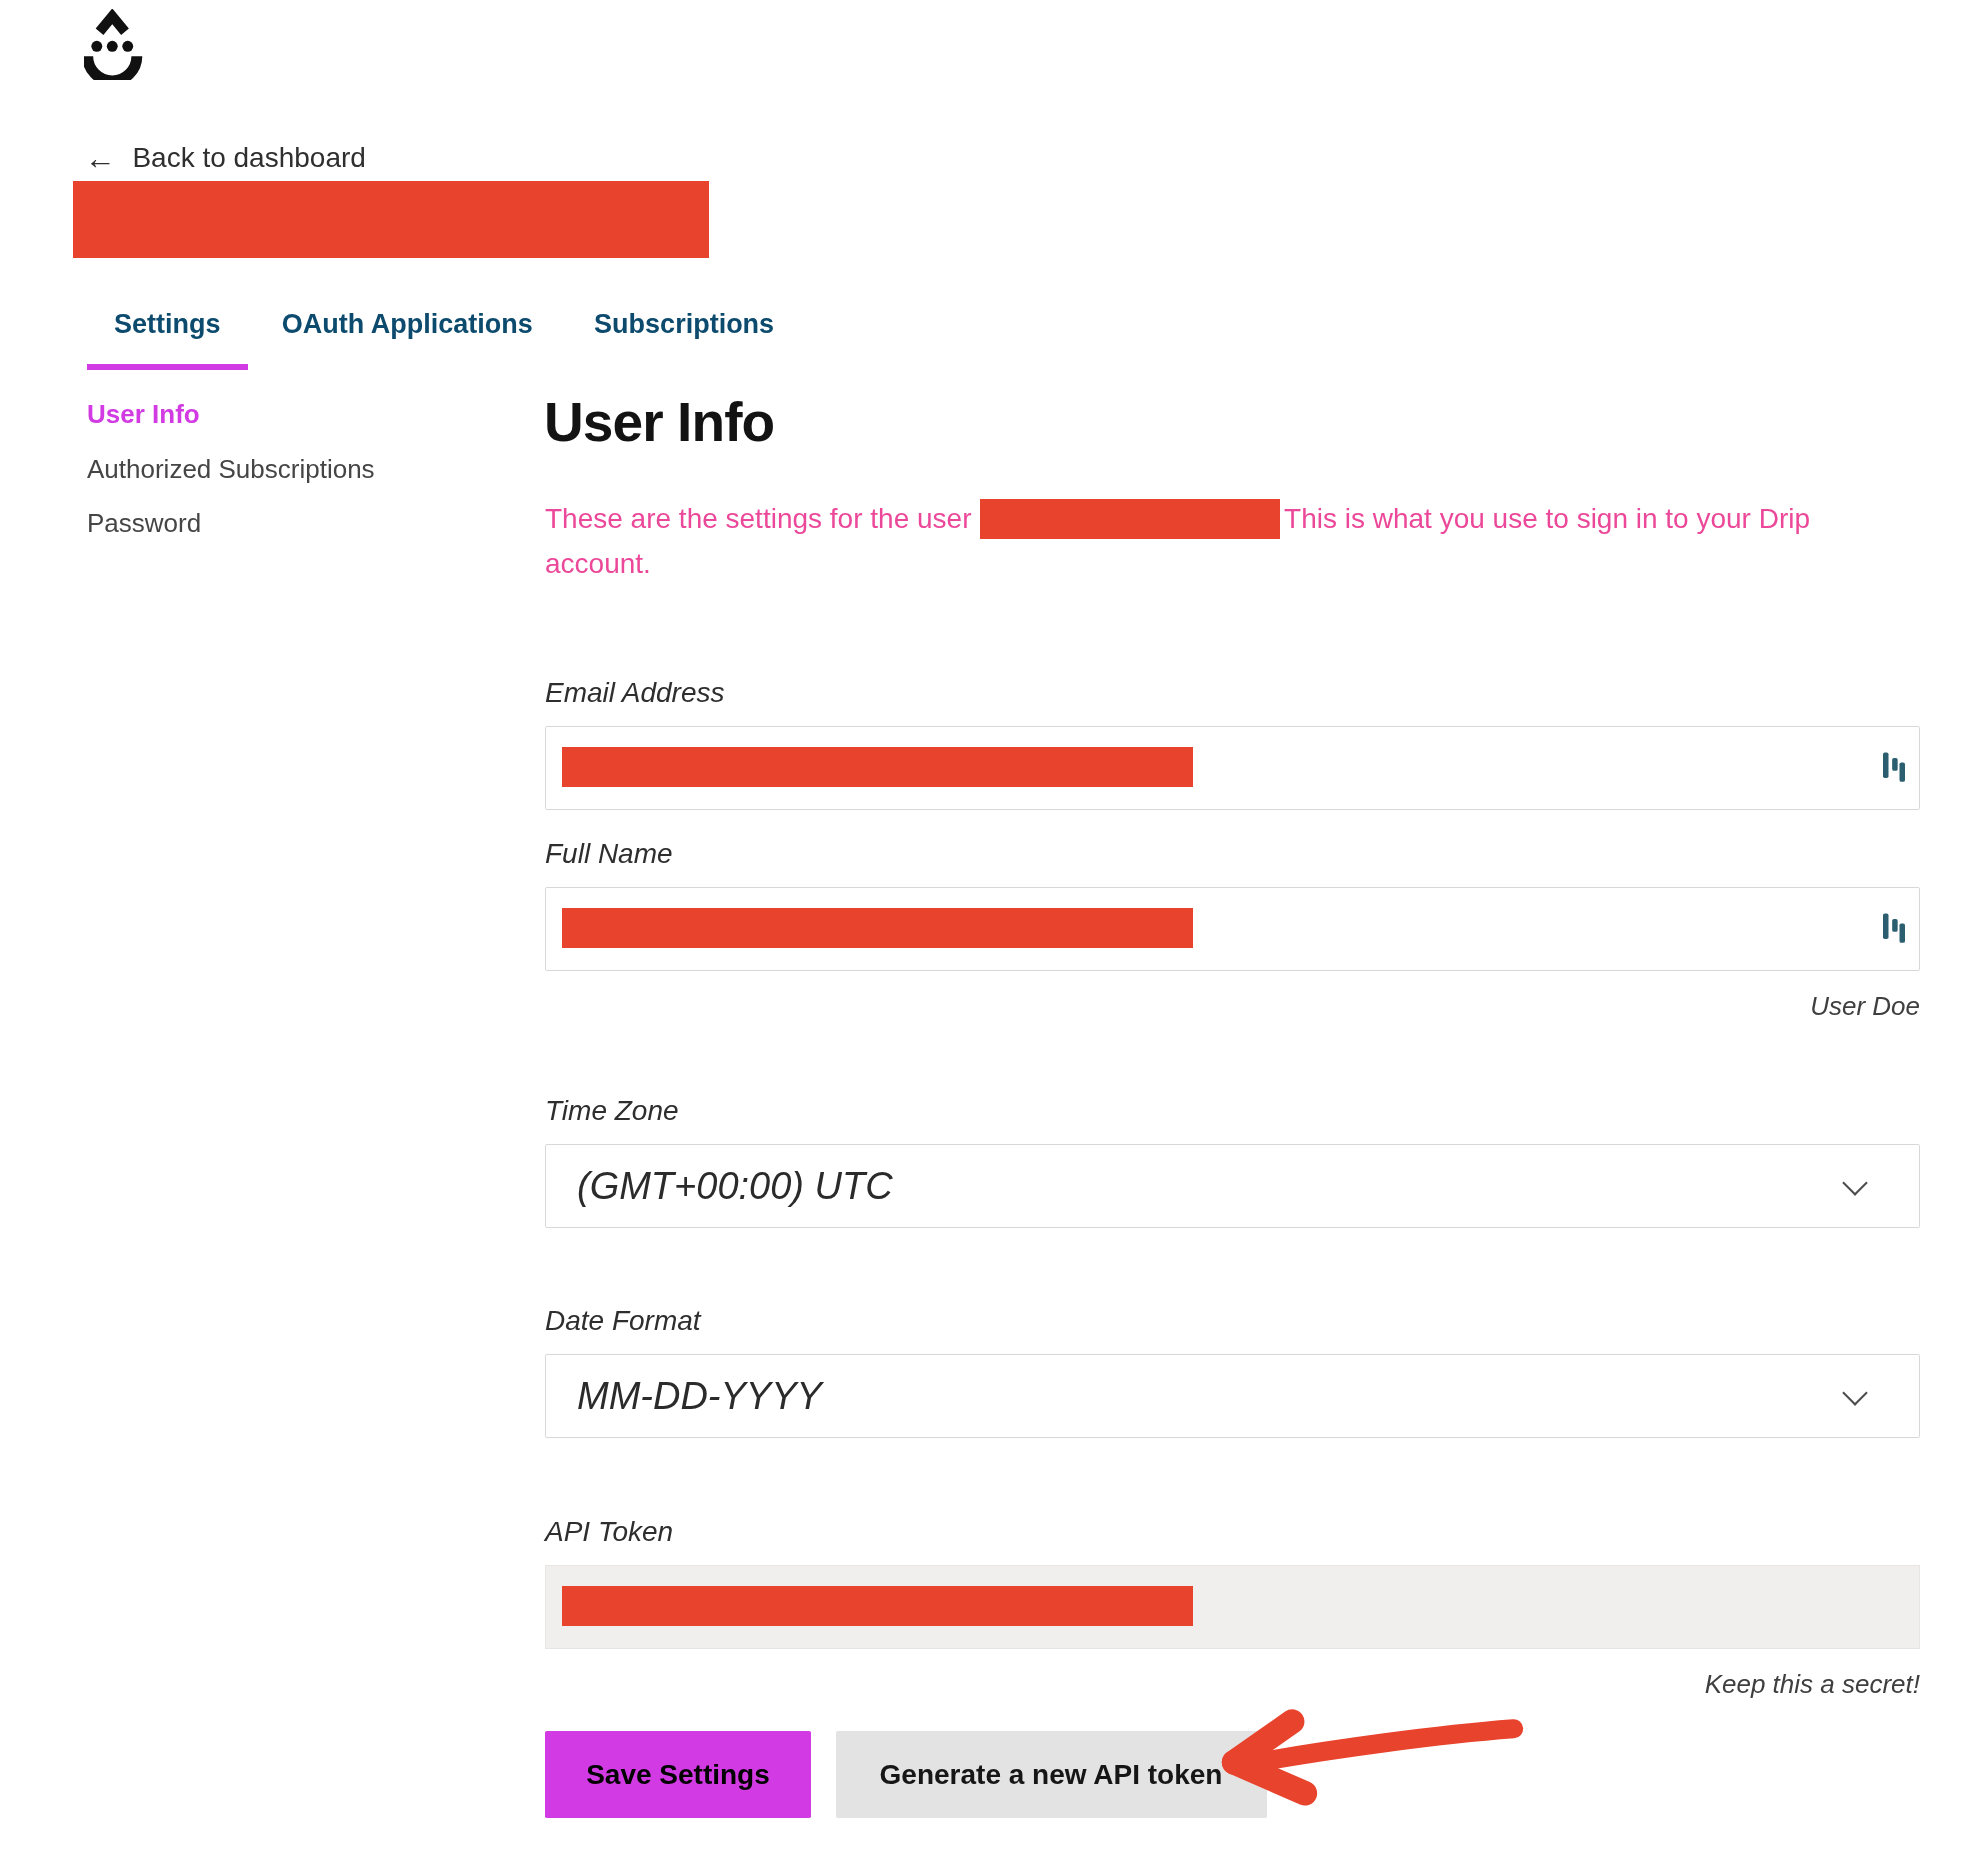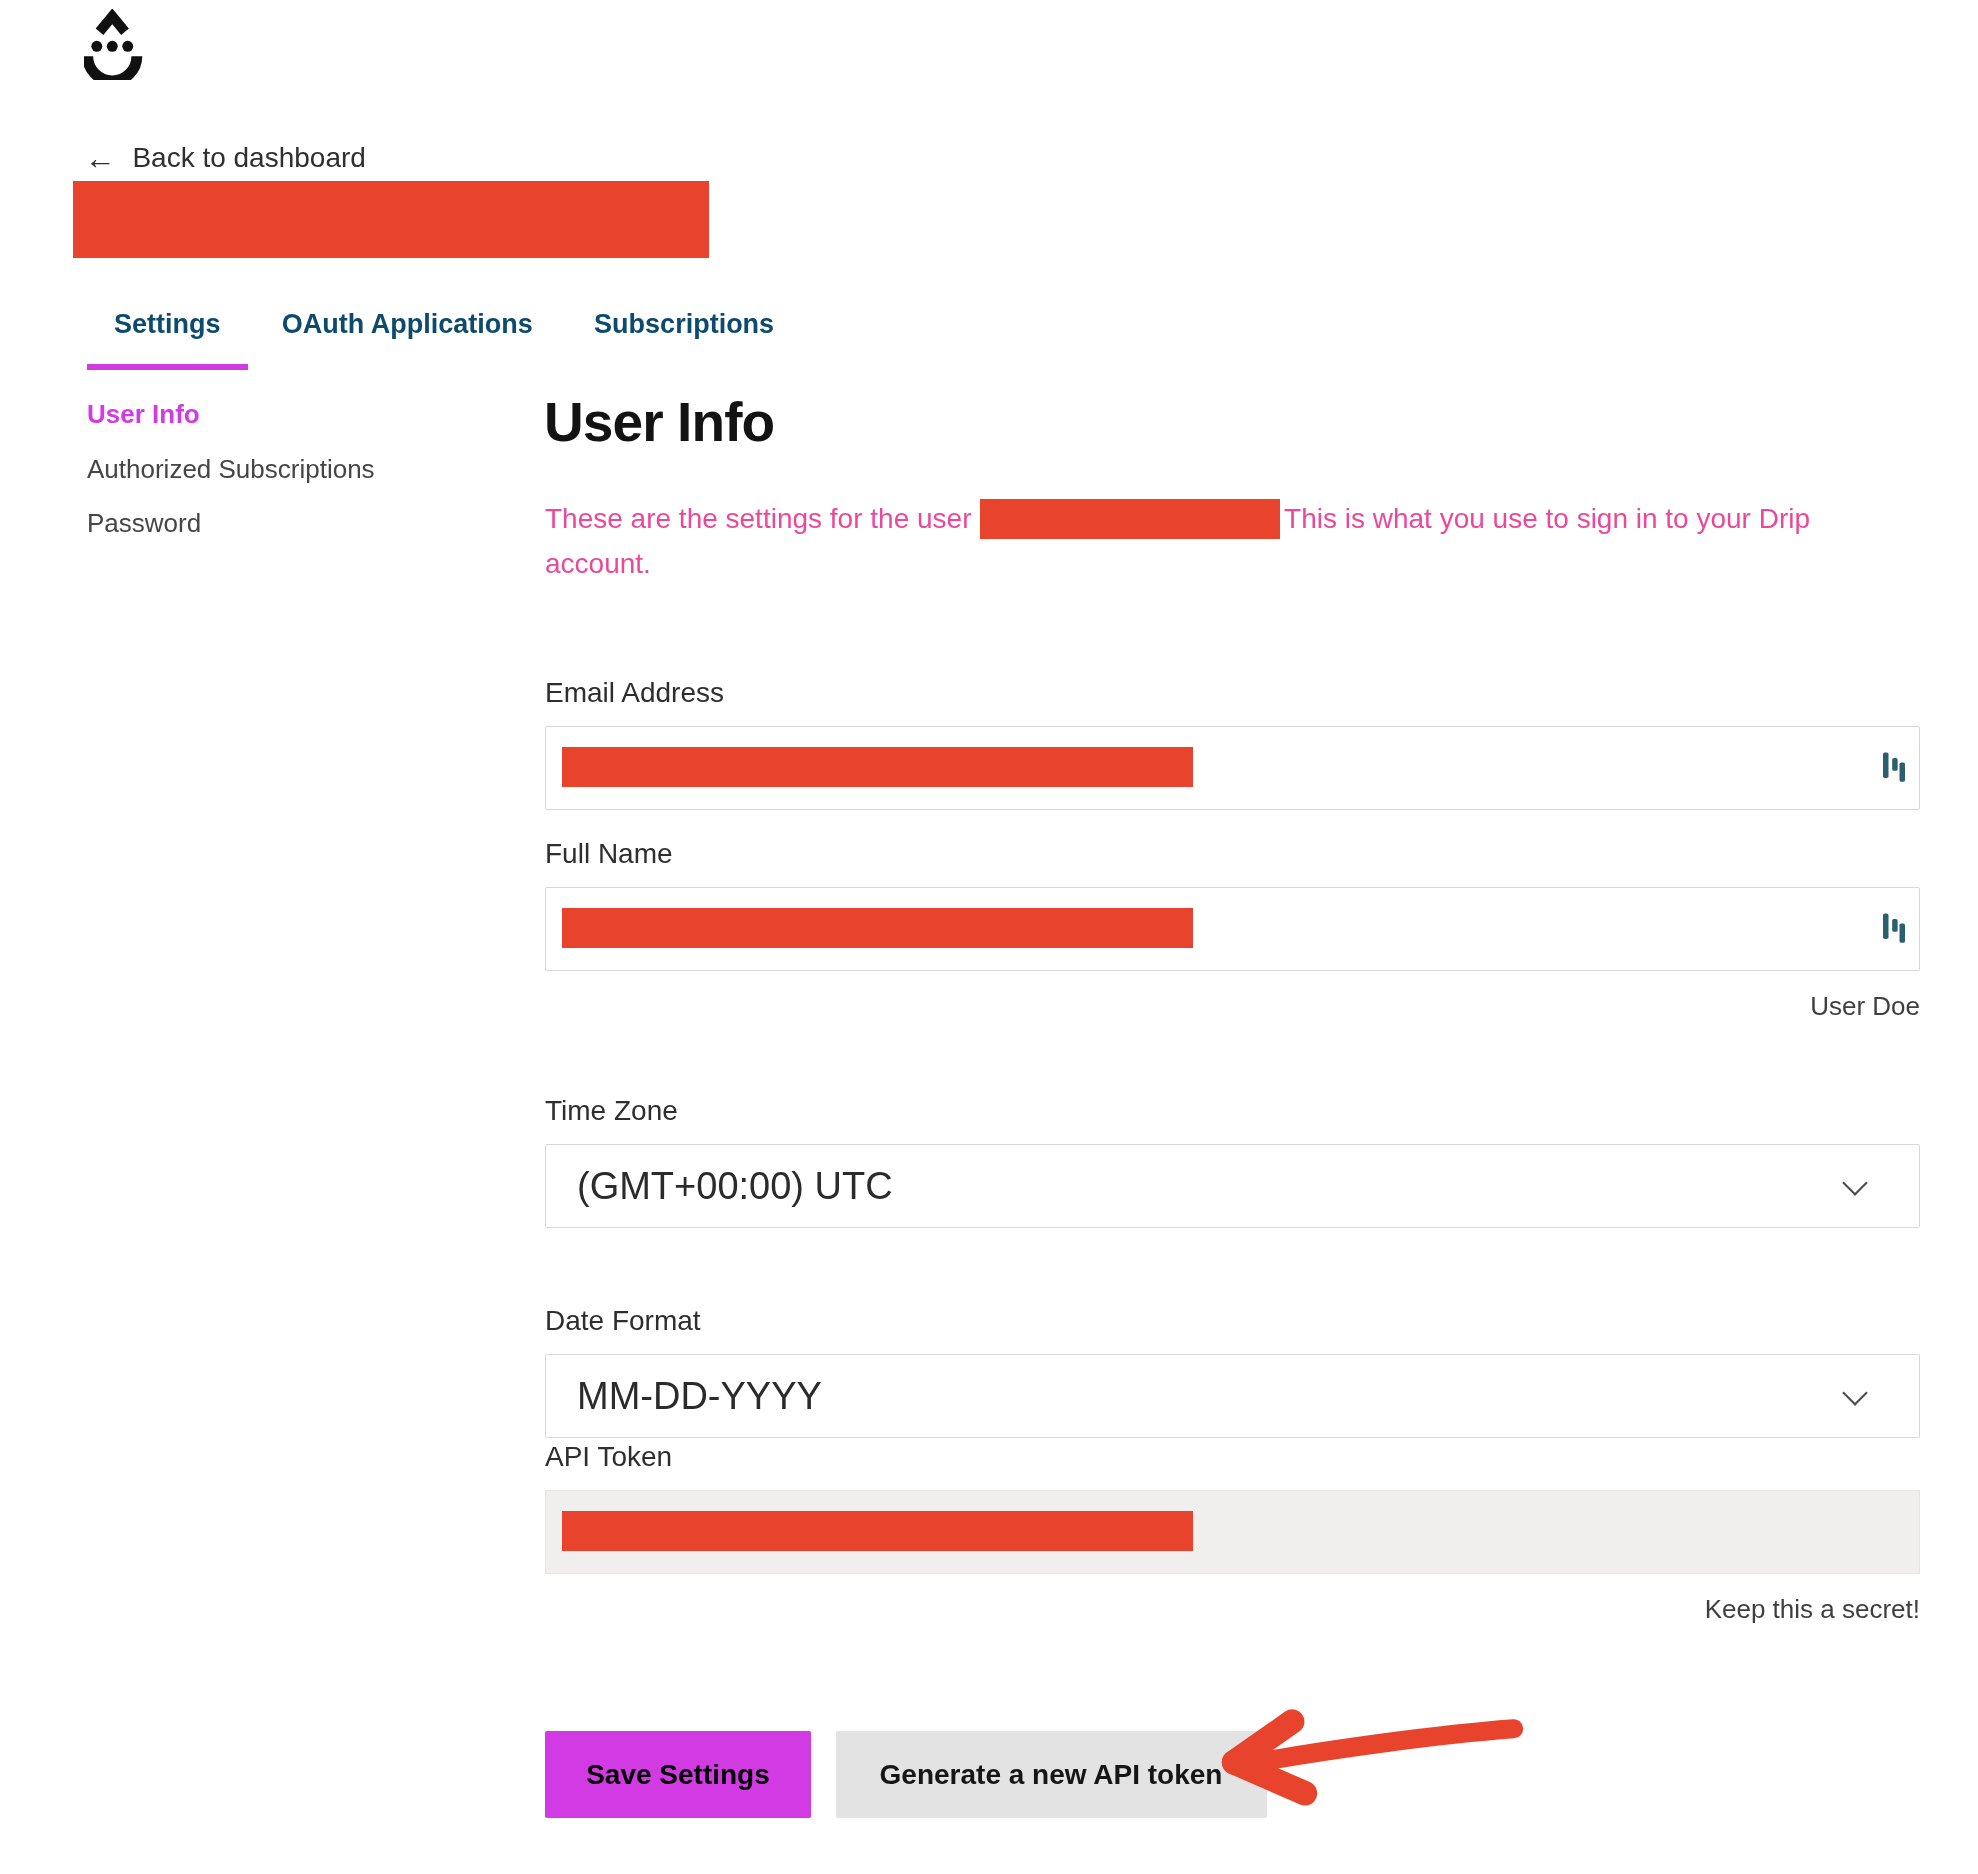--- a/index.html
+++ b/index.html
@@ -29,23 +29,23 @@
     position:absolute; left:544px; top:393px; font-size:55px; line-height:58px;
     font-weight:bold; color:#131313; letter-spacing:-0.9px;
   }
   .desc {
     position:absolute; left:545px; top:496px; width:1377px;
     font-size:28px; line-height:45px; color:#ec4899;
   }
   .redact-inline {
     display:inline-block; width:300px; height:40px; vertical-align:-11px; margin:0 3.6px 0 9px;
   }
-  .fb { position:absolute; left:545px; width:1375px; }
+  .fb { position:absolute; left:545px; width:1375px;font-style:italic; }
   .fb-email { top:678px; } .fb-name { top:839px; } .fb-tz { top:1096px; }
-  .fb-df { top:1306px; } .fb-api { top:1442px; }
+  .fb-df { top:1306px; } .fb-api { top:1517px; }
   .f-label { display:block; font-size:28px; line-height:29px; color:#2e2e2e; }
   .input-box, .select-box {
     position:relative; margin-top:19px; height:84px; width:100%;
     background:#fff; border:1.8px solid #d8d8d8; border-radius:1.8px; cursor:text;
   }
   .select-box { cursor:pointer; display:flex; align-items:center; padding-left:31px;
     font-size:38px; color:#2b2b2b; }
   .api-box { position:relative; margin-top:19px; height:84px; width:100%;
     background:#f1efee; border:0.9px solid #e7e5e3; }
   .redact-in { position:absolute; left:15.5px; top:20px; width:631px; height:40px; }

